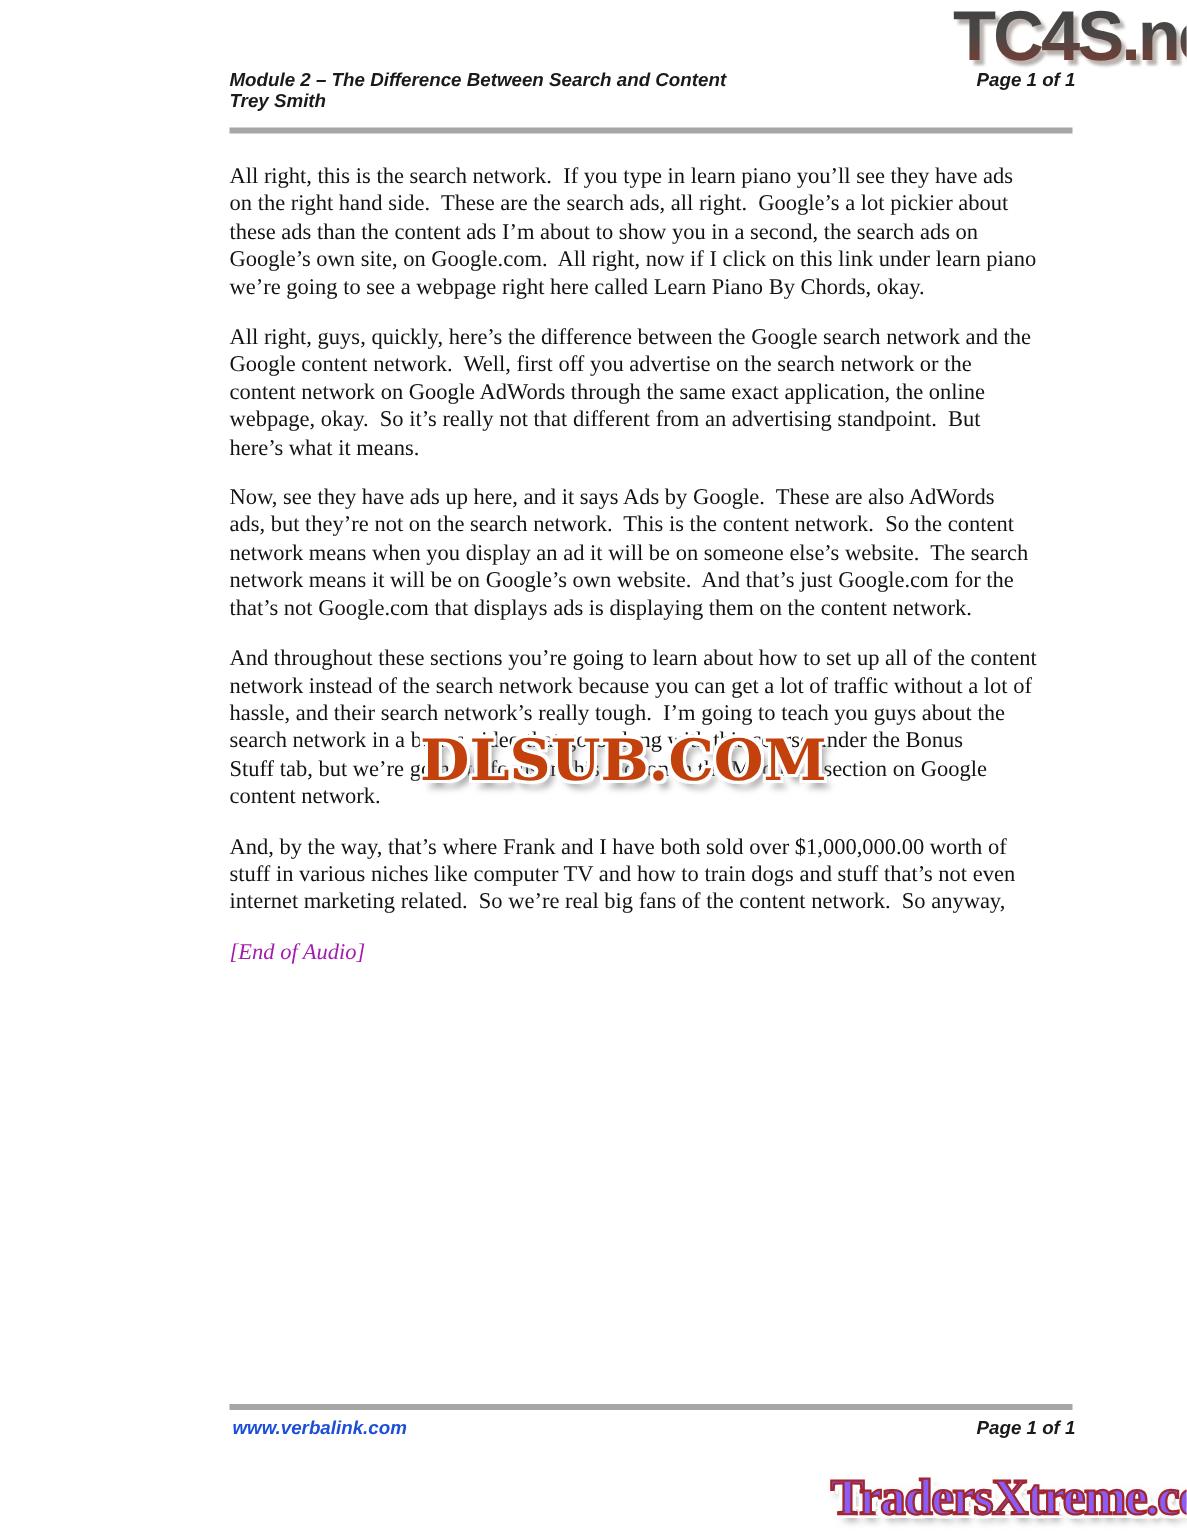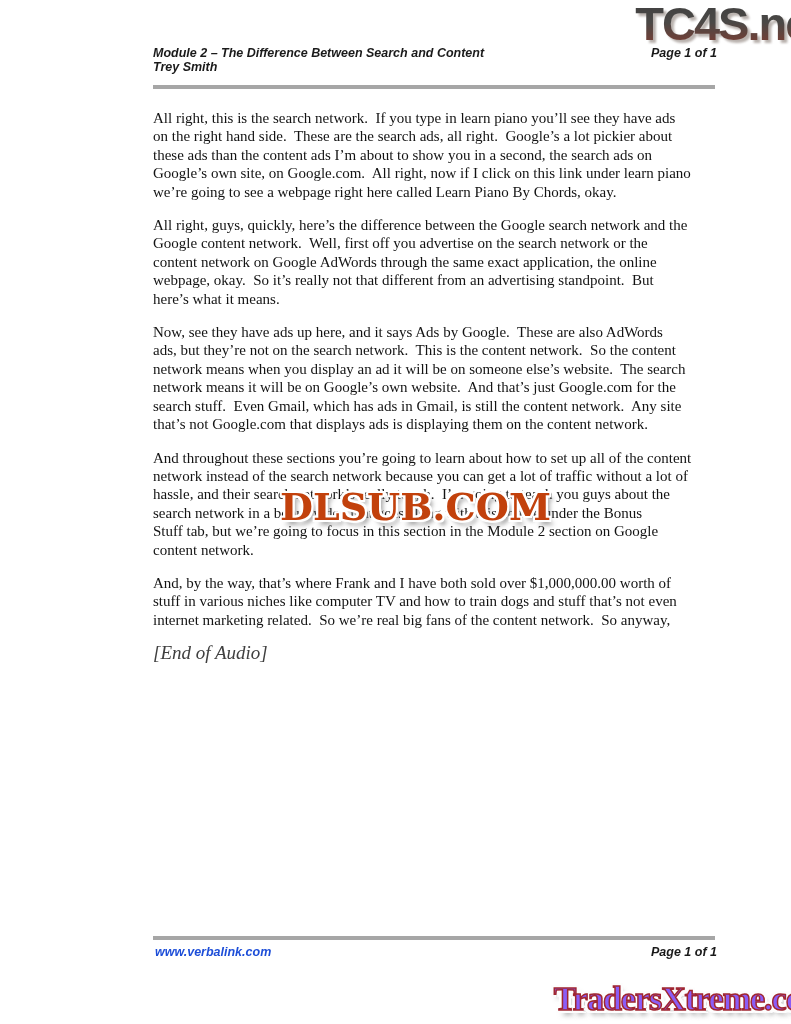--- a/index.html
+++ b/index.html
@@ -23,21 +23,21 @@
             font-family:"Liberation Sans",sans-serif;font-weight:bold;font-style:italic;
             font-size:12.5px;color:#1a1a1a;}
   .rule{position:absolute;left:113px;width:562px;height:4px;background:#a6a6a6;}
   .rule-top{top:85px;}
   .rule-bottom{top:936px;}
 
   
   .doc-body{position:absolute;left:113px;top:109px;width:575px;}
   .para{margin:0 0 15px 0;}
   .tline{white-space:pre;font-size:15px;line-height:18.4px;color:#131313;}
-  .end-note{font-style:italic;font-size:19px;line-height:18.4px;color:#404040;}
+  .end-note{font-style:italic;font-size:15px;line-height:18.4px;color:#a21caf;}
 
   
   .watermark{position:absolute;left:240px;top:486px;width:253px;height:42px;
             font-family:"DejaVu Serif",serif;font-weight:bold;font-size:38px;line-height:42px;
             letter-spacing:0px;color:#c2410c;white-space:nowrap;
             text-shadow:-2px -2px 0 #fff,2px -2px 0 #fff,-2px 2px 0 #fff,2px 2px 0 #fff,
                         -2px 0 0 #fff,2px 0 0 #fff,0 -2px 0 #fff,0 2px 0 #fff,
                         4px 5px 4px rgba(125,125,125,0.65);}
 
   
@@ -89,21 +89,20 @@
         <div class="tline">Google content network.  Well, first off you advertise on the search network or the</div>
         <div class="tline">content network on Google AdWords through the same exact application, the online</div>
         <div class="tline">webpage, okay.  So it’s really not that different from an advertising standpoint.  But</div>
         <div class="tline">here’s what it means.</div>
       </div>
       <div class="para">
         <div class="tline">Now, see they have ads up here, and it says Ads by Google.  These are also AdWords</div>
         <div class="tline">ads, but they’re not on the search network.  This is the content network.  So the content</div>
         <div class="tline">network means when you display an ad it will be on someone else’s website.  The search</div>
         <div class="tline">network means it will be on Google’s own website.  And that’s just Google.com for the</div>
-        <div class="tline">search stuff.  Even Gmail, which has ads in Gmail, is still the content network.  Any site</div>
         <div class="tline">that’s not Google.com that displays ads is displaying them on the content network.</div>
       </div>
       <div class="para">
         <div class="tline">And throughout these sections you’re going to learn about how to set up all of the content</div>
         <div class="tline">network instead of the search network because you can get a lot of traffic without a lot of</div>
         <div class="tline">hassle, and their search network’s really tough.  I’m going to teach you guys about the</div>
         <div class="tline">search network in a bonus video that goes along with this course under the Bonus</div>
         <div class="tline">Stuff tab, but we’re going to focus in this section in the Module 2 section on Google</div>
         <div class="tline">content network.</div>
       </div>

